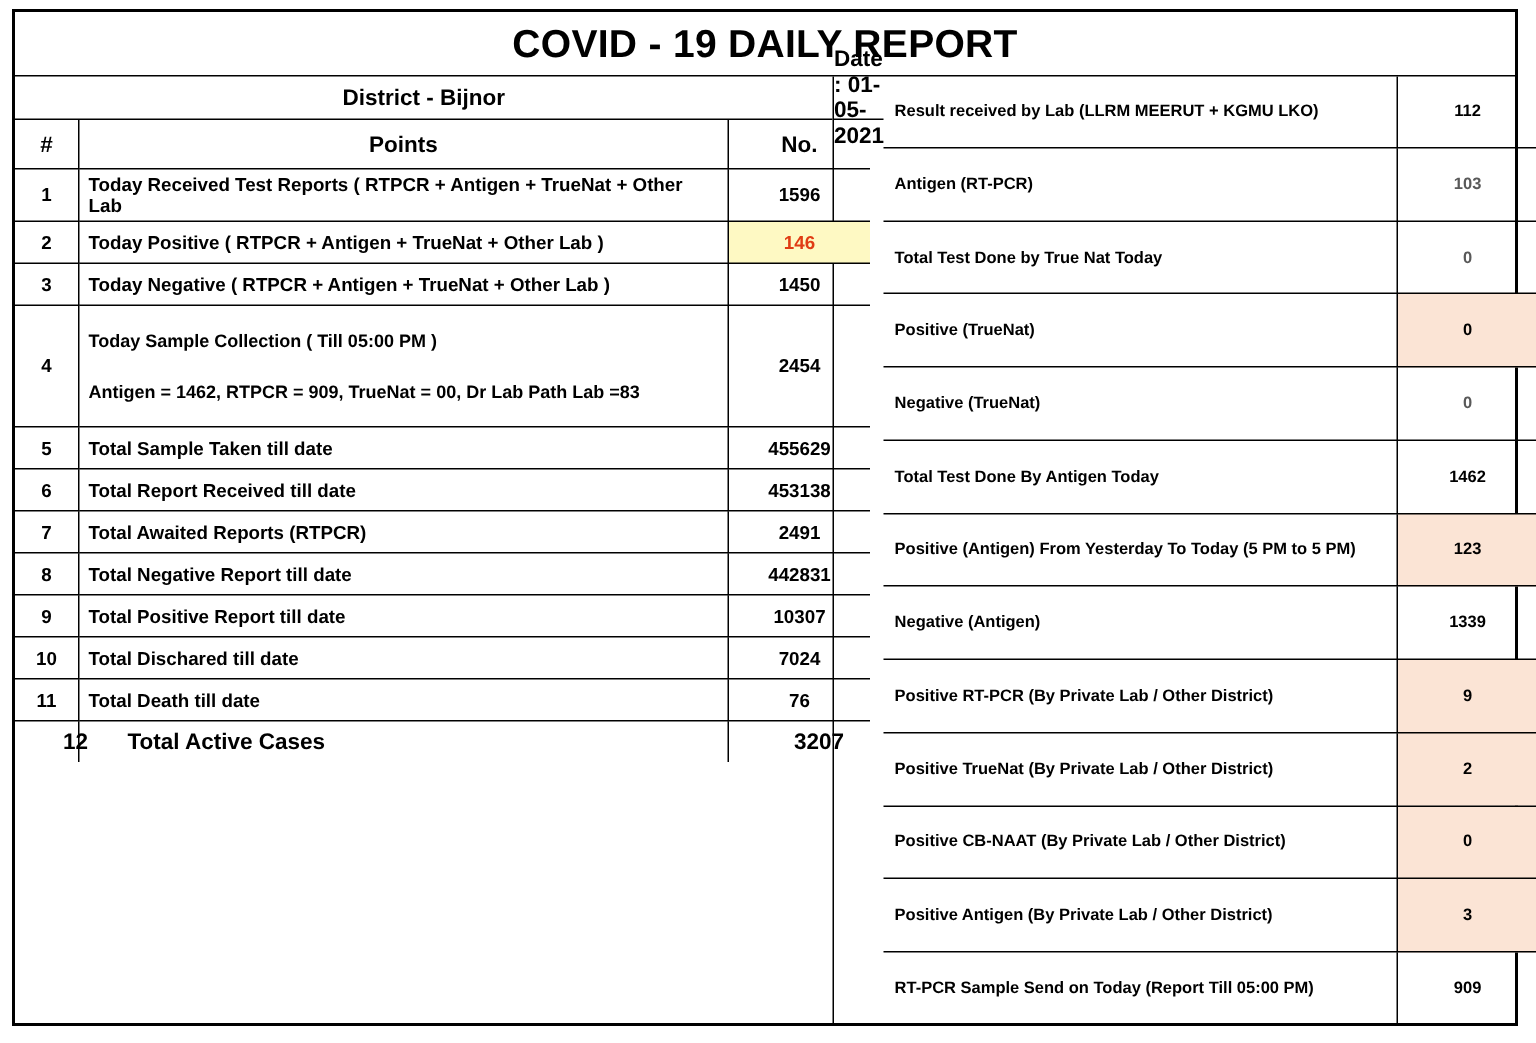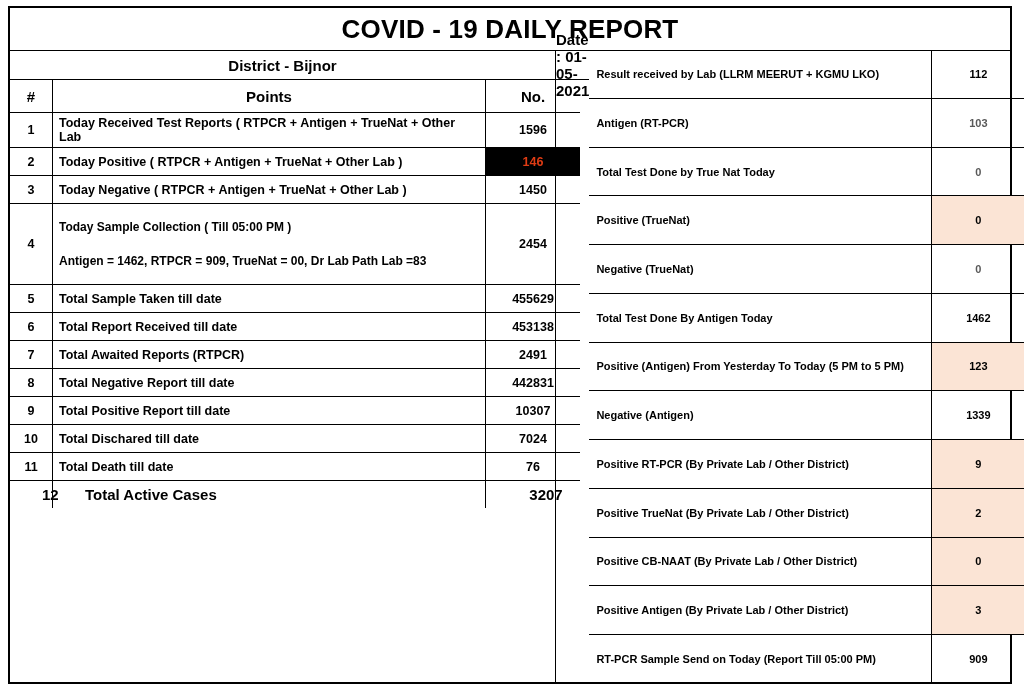--- a/index.html
+++ b/index.html
@@ -101,21 +101,21 @@
     text-align: center;
     font-weight: bold;
     font-size: 15px;
     height: 26px;
   }
   .hdr .col-points { text-align: center; margin-top: 24px; }
   .highlight-red {
     color: #e03c14;
     font-size: 22px;
     font-weight: bold;
-    background: #000000;
+    background: #fef9c3;
   }
   .cell-peach {
     background: #fbe4d5;
   }
   .row-h28 td { height: 21px; }
   .row-tall td { height: 74px; }
   .sub-line {
     display: block;
     font-weight: bold;
     font-size: 12px;

